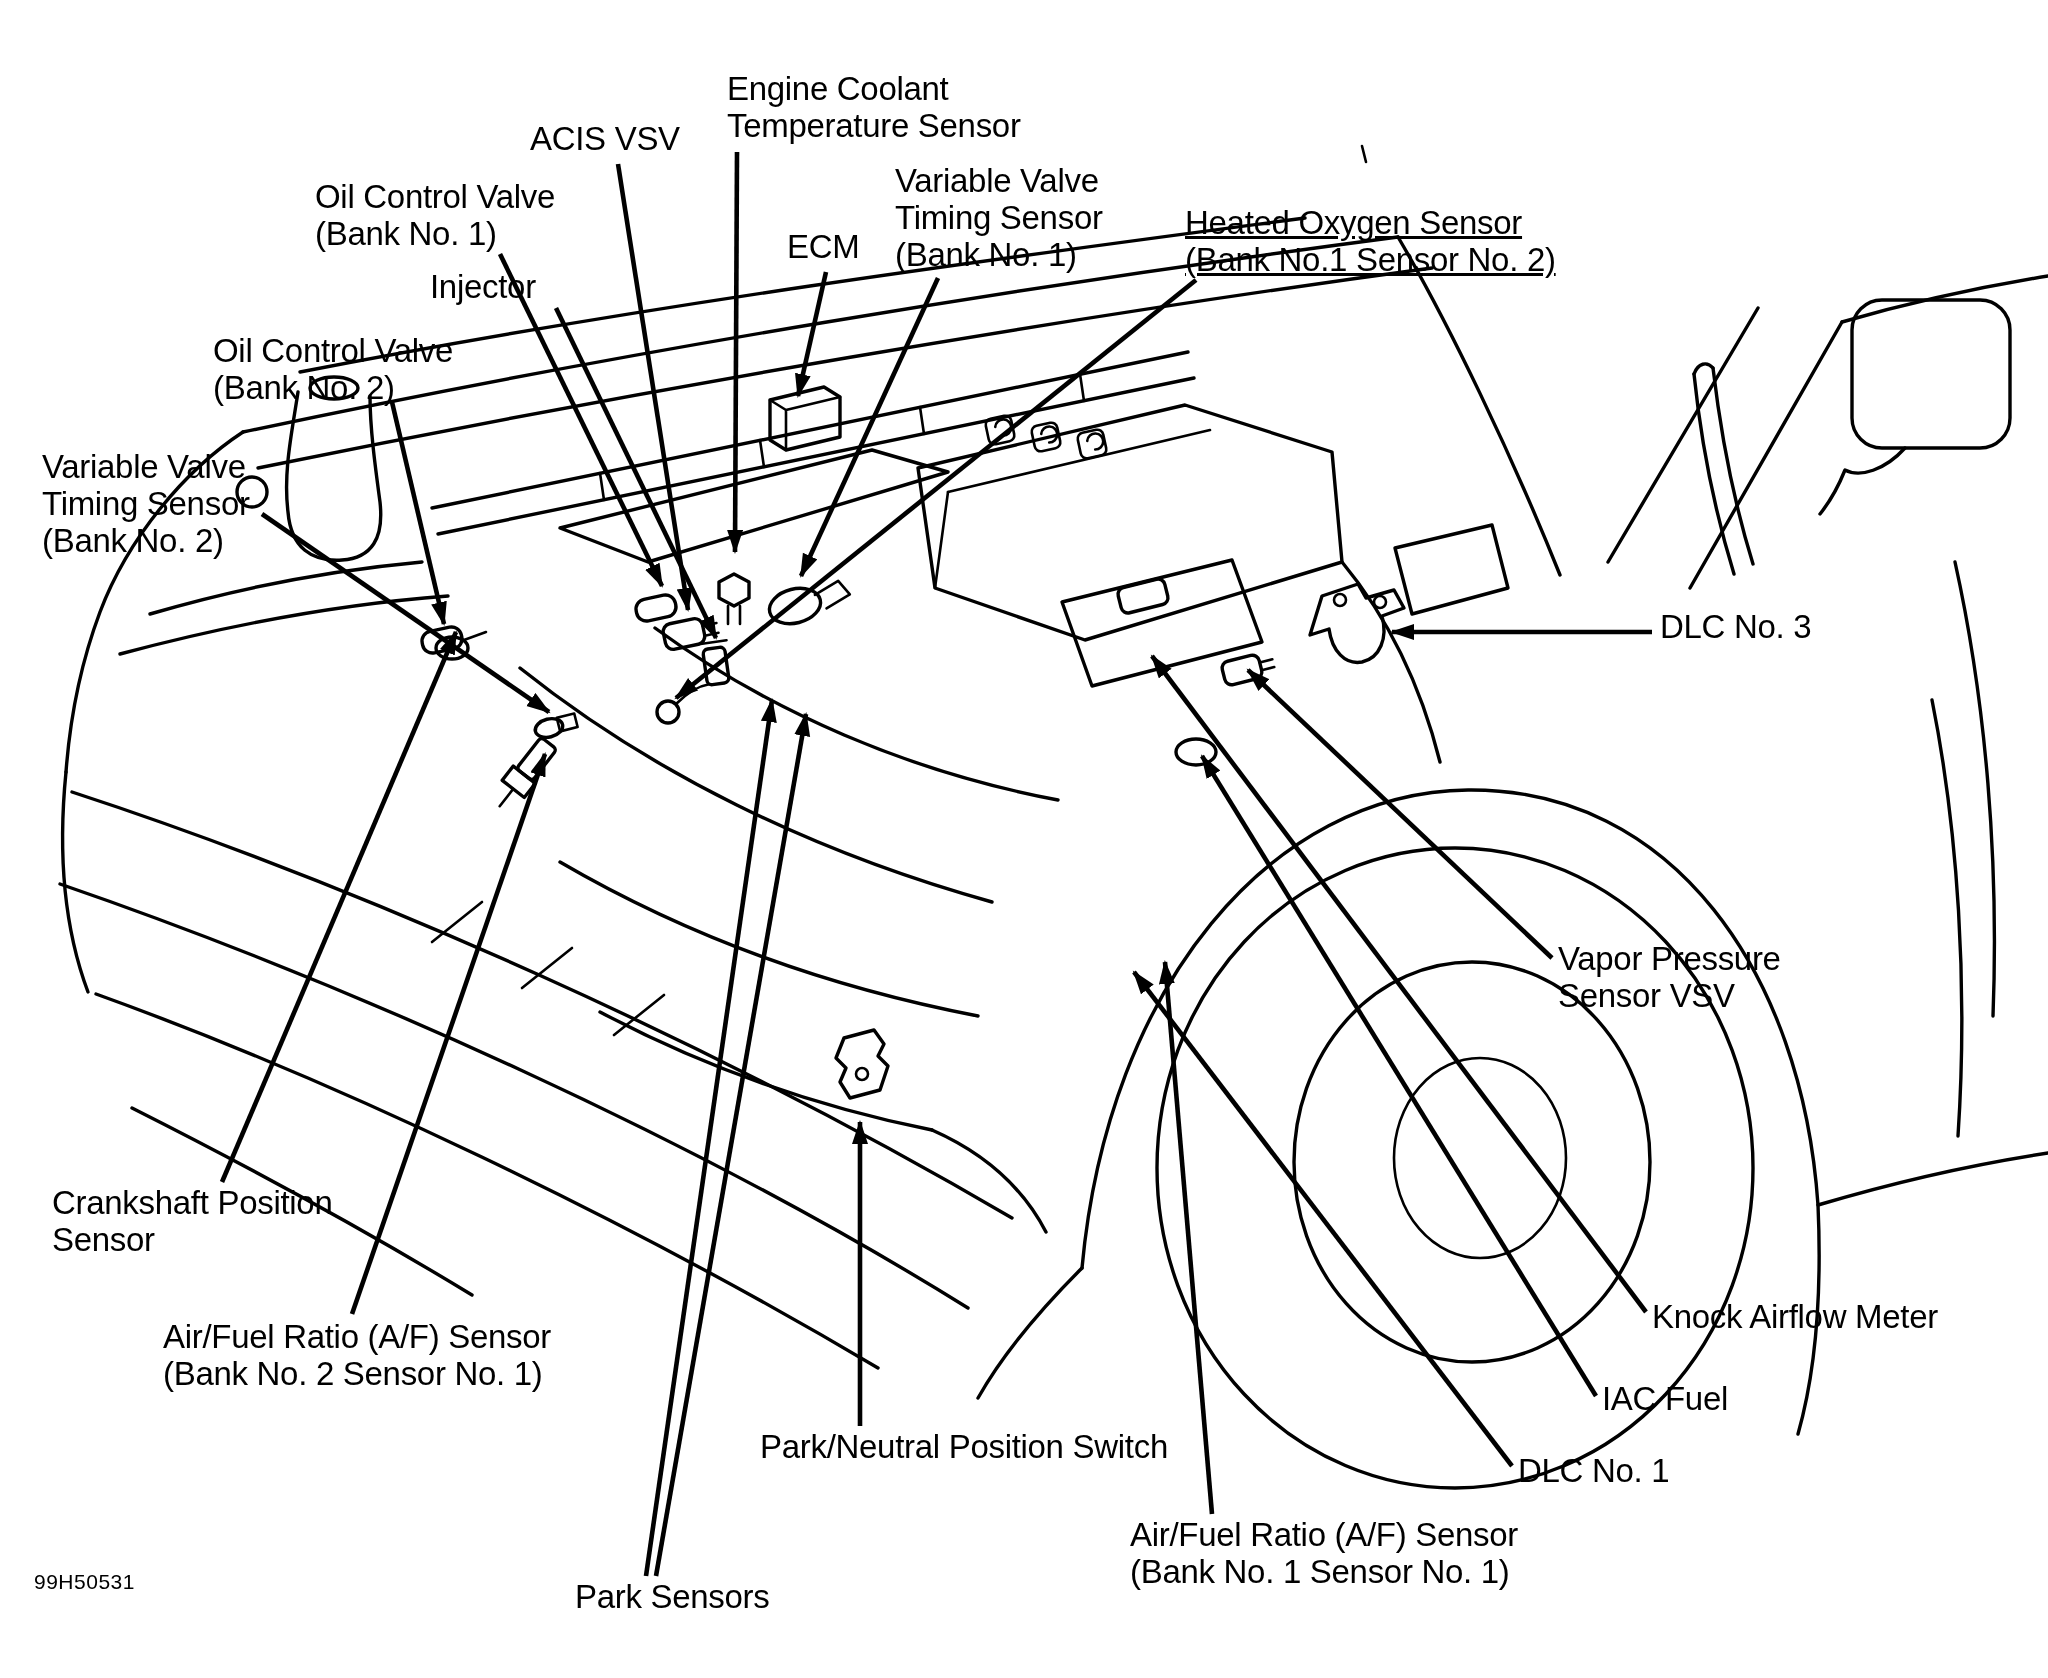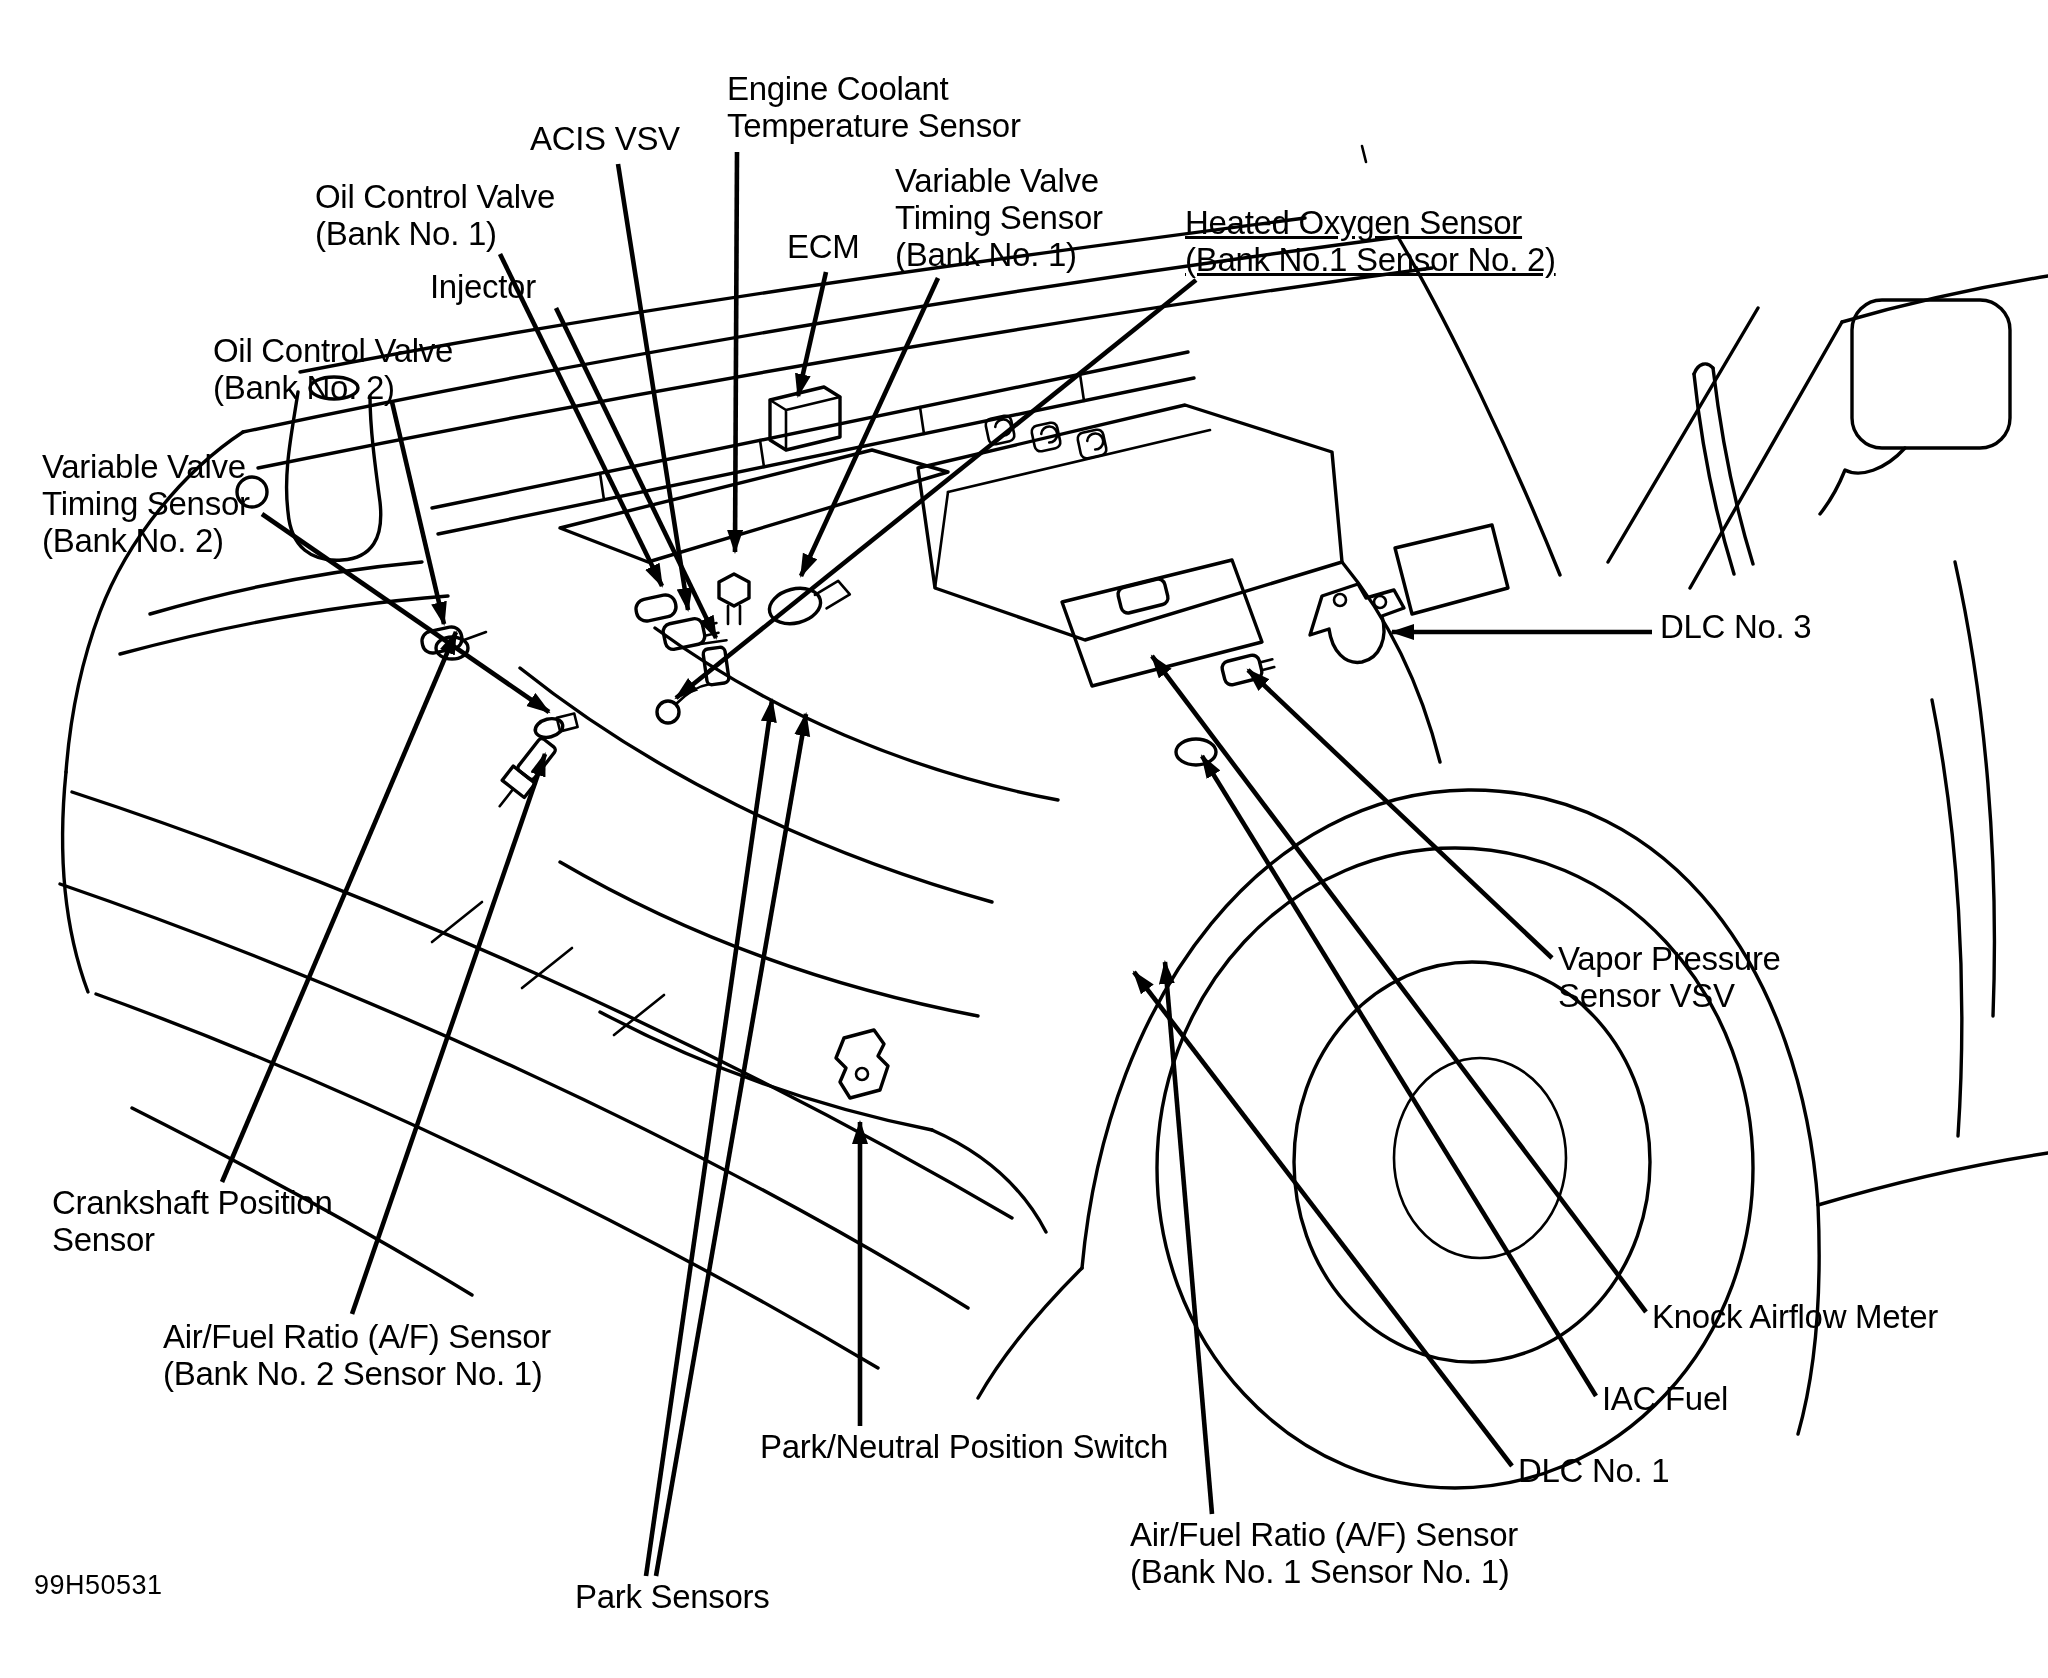--- a/index.html
+++ b/index.html
@@ -8,21 +8,21 @@
     font-family:"Liberation Sans",sans-serif;overflow:hidden;color:#000;
   }
   #art-svg{position:absolute;left:0;top:0;width:2048px;height:1678px;}
   .art{fill:none;stroke:#000;stroke-width:3.4px;stroke-linecap:round;stroke-linejoin:round;}
   .art-thin{fill:none;stroke:#000;stroke-width:2.6px;stroke-linecap:round;stroke-linejoin:round;}
   .leader{fill:none;stroke:#000;stroke-width:4.6px;stroke-linecap:butt;}
   .diagram-label{
     position:absolute;font-size:33px;line-height:37px;letter-spacing:-0.3px;
     color:#000;white-space:pre-line;
   }
-  #figure-id{position:absolute;left:34px;top:1570px;font-size:27px;letter-spacing:0.5px;}
+  #figure-id{position:absolute;left:34px;top:1570px;font-size:21px;letter-spacing:0.5px;}
 </style>
 </head>
 <body>
 
 <div id="stage">
 
   <svg id="art-svg" viewBox="0 0 2048 1678">
     <defs>
       <marker id="arrowhead" markerUnits="userSpaceOnUse" markerWidth="26" markerHeight="20" refX="22" refY="8" orient="auto">
         <path d="M0,0 L24,8 L0,16 Z" fill="#000"></path>

